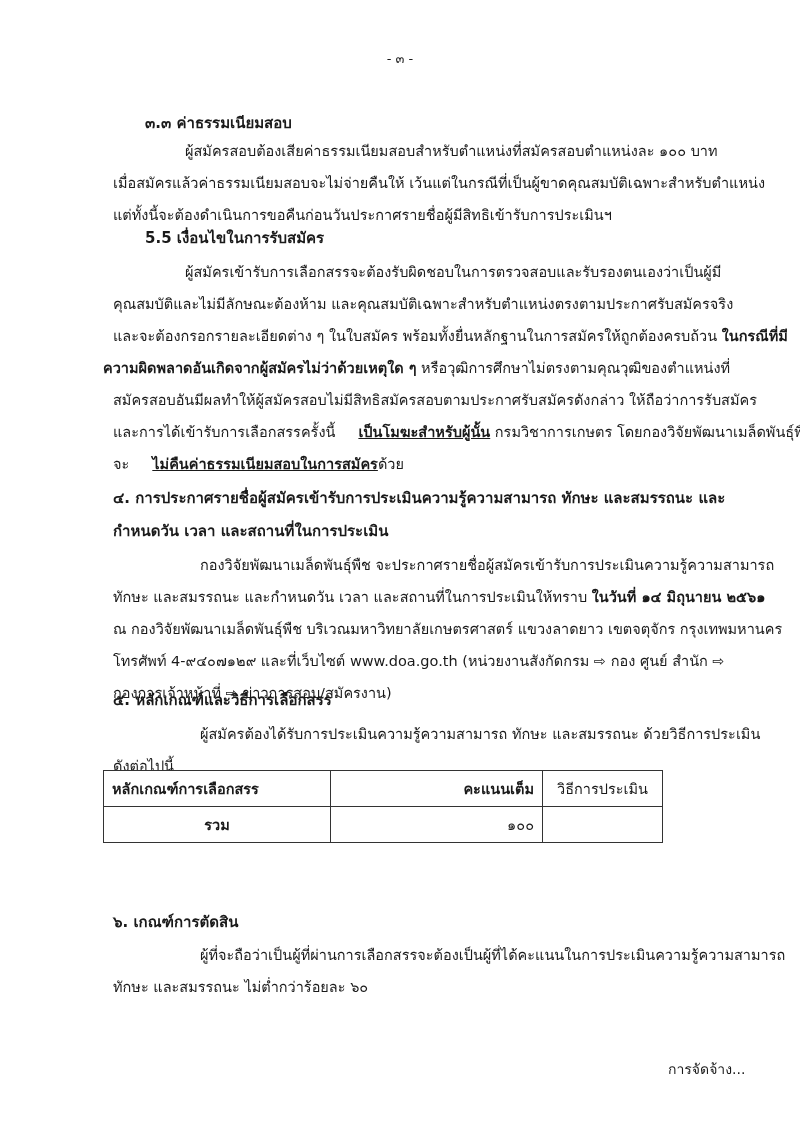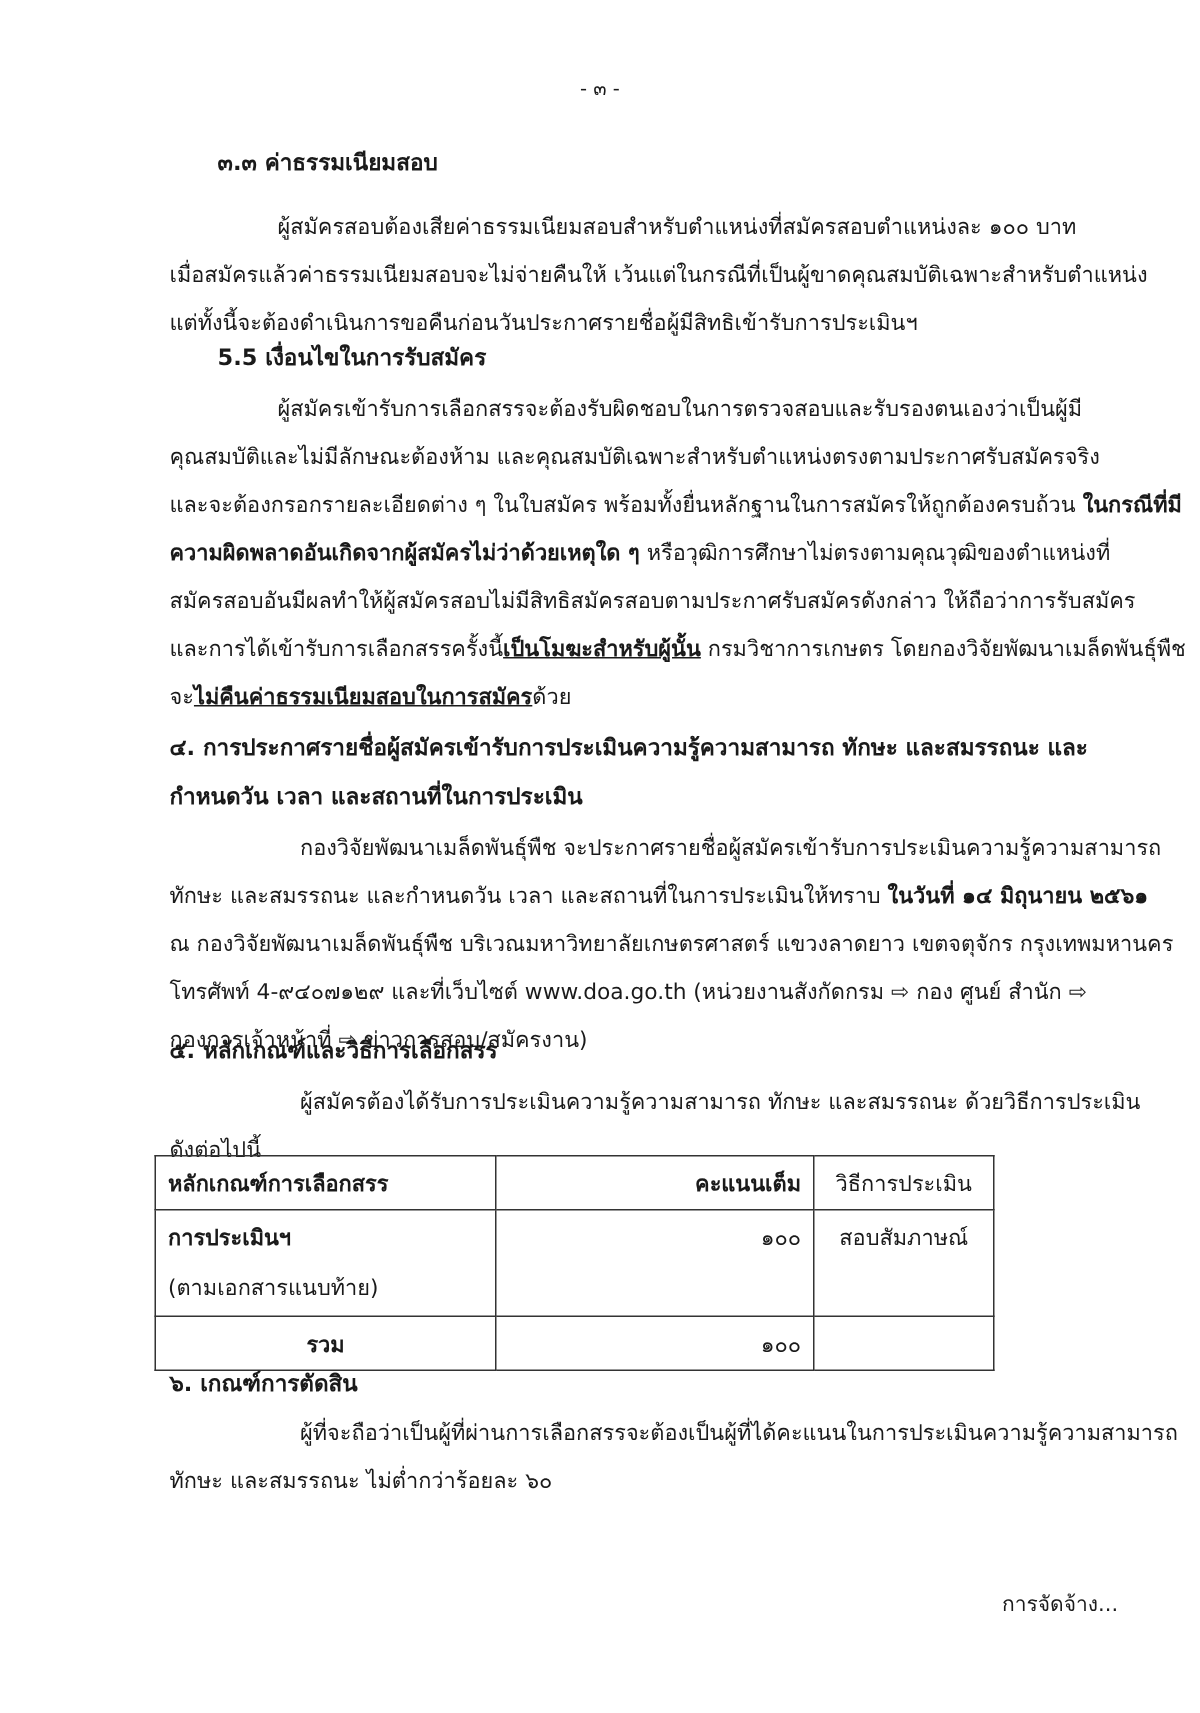--- a/index.html
+++ b/index.html
@@ -4,50 +4,50 @@
 <style>
   html, body { margin: 0; padding: 0; background: #ffffff; }
   body {
     width: 800px; height: 1142px; position: relative; overflow: hidden;
     font-family: "DejaVu Sans", sans-serif; color: #1a1a1a;
     font-size: 14.5px;
   }
   .page-num { position: absolute; top: 48px; left: 0; width: 800px; text-align: center; font-size: 13px; }
   .abs { position: absolute; white-space: nowrap; }
   .b { font-weight: bold; }
-  .u { text-decoration: underline; }
+  .u { text-decoration: underline; margin-left: 23px; }
   .heading { font-weight: bold; font-size: 15px; }
   table.crit {
     position: absolute; left: 103px; top: 770px; width: 560px;
     border-collapse: collapse; font-size: 14.5px;
   }
   table.crit td, table.crit th { border: 1px solid #333; padding: 6px 8px; vertical-align: top; }
   table.crit th { font-weight: bold; }
   .c0 { width: 210px; text-align: left; }
   .c1 { width: 195px; text-align: right; }
   .c2 { text-align: center; }
   .footer-next { position: absolute; top: 1058px; left: 668px; font-size: 14px; }
 </style>
 </head>
 <body>
 
 <div class="page-num">- ๓ -</div>
 
-<div class="abs heading" style="top:96px;left:145px;text-align:right;">๓.๓ ค่าธรรมเนียมสอบ</div>
+<div class="abs heading" style="top:111px;left:145px;text-align:right;">๓.๓ ค่าธรรมเนียมสอบ</div>
 <div class="abs" style="top:139px;left:185px;">ผู้สมัครสอบต้องเสียค่าธรรมเนียมสอบสำหรับตำแหน่งที่สมัครสอบตำแหน่งละ ๑๐๐ บาท</div>
 <div class="abs" style="top:171px;left:113px;">เมื่อสมัครแล้วค่าธรรมเนียมสอบจะไม่จ่ายคืนให้ เว้นแต่ในกรณีที่เป็นผู้ขาดคุณสมบัติเฉพาะสำหรับตำแหน่ง</div>
 <div class="abs" style="top:203px;left:113px;">แต่ทั้งนี้จะต้องดำเนินการขอคืนก่อนวันประกาศรายชื่อผู้มีสิทธิเข้ารับการประเมินฯ</div>
 
 <div class="abs heading" style="top:226px;left:145px;">5.5 เงื่อนไขในการรับสมัคร</div>
 <div class="abs" style="top:260px;left:185px;">ผู้สมัครเข้ารับการเลือกสรรจะต้องรับผิดชอบในการตรวจสอบและรับรองตนเองว่าเป็นผู้มี</div>
 <div class="abs" style="top:292px;left:113px;">คุณสมบัติและไม่มีลักษณะต้องห้าม และคุณสมบัติเฉพาะสำหรับตำแหน่งตรงตามประกาศรับสมัครจริง</div>
 <div class="abs" style="top:324px;left:113px;">
   <span>และจะต้องกรอกรายละเอียดต่าง ๆ ในใบสมัคร พร้อมทั้งยื่นหลักฐานในการสมัครให้ถูกต้องครบถ้วน </span><span class="b">ในกรณีที่มี</span>
 </div>
-<div class="abs" style="top:356px;left:113px;text-align:right;">
+<div class="abs" style="top:356px;left:103px;text-align:right;">
   <span class="b">ความผิดพลาดอันเกิดจากผู้สมัครไม่ว่าด้วยเหตุใด ๆ</span><span> หรือวุฒิการศึกษาไม่ตรงตามคุณวุฒิของตำแหน่งที่</span>
 </div>
 <div class="abs" style="top:388px;left:113px;">สมัครสอบอันมีผลทำให้ผู้สมัครสอบไม่มีสิทธิสมัครสอบตามประกาศรับสมัครดังกล่าว ให้ถือว่าการรับสมัคร</div>
 <div class="abs" style="top:420px;left:113px;">
   <span>และการได้เข้ารับการเลือกสรรครั้งนี้</span><span class="b u">เป็นโมฆะสำหรับผู้นั้น</span><span> กรมวิชาการเกษตร โดยกองวิจัยพัฒนาเมล็ดพันธุ์พืช</span>
 </div>
 <div class="abs" style="top:452px;left:113px;">
   <span>จะ</span><span class="b u">ไม่คืนค่าธรรมเนียมสอบในการสมัคร</span><span>ด้วย</span>
 </div>
 
@@ -70,28 +70,20 @@
 <div class="abs" style="top:754px;left:113px;">ดังต่อไปนี้</div>
 
 <table class="crit">
   <tbody>
       <tr>
     <th class="c0">หลักเกณฑ์การเลือกสรร</th>
     <th class="c1" style="font-weight:bold;">คะแนนเต็ม</th>
     <th class="c2" style="font-weight:normal;">วิธีการประเมิน</th>
   </tr>
   <tr>
-    <td class="c0" style="height:58px;">
-      <div class="b">การประเมินฯ</div>
-      <div style="margin-top:10px;">(ตามเอกสารแนบท้าย)</div>
-    </td>
-    <td class="c1">๑๐๐</td>
-    <td class="c2">สอบสัมภาษณ์</td>
-  </tr>
-  <tr>
     <td class="c0 b" style="text-align:center;">รวม</td>
     <td class="c1">๑๐๐</td>
     <td class="c2"></td>
   </tr>
 </tbody>
   </table>
 
 <div class="abs heading" style="top:910px;left:113px;">๖. เกณฑ์การตัดสิน</div>
 <div class="abs" style="top:943px;left:200px;">ผู้ที่จะถือว่าเป็นผู้ที่ผ่านการเลือกสรรจะต้องเป็นผู้ที่ได้คะแนนในการประเมินความรู้ความสามารถ</div>
 <div class="abs" style="top:975px;left:113px;">ทักษะ และสมรรถนะ ไม่ต่ำกว่าร้อยละ ๖๐</div>

